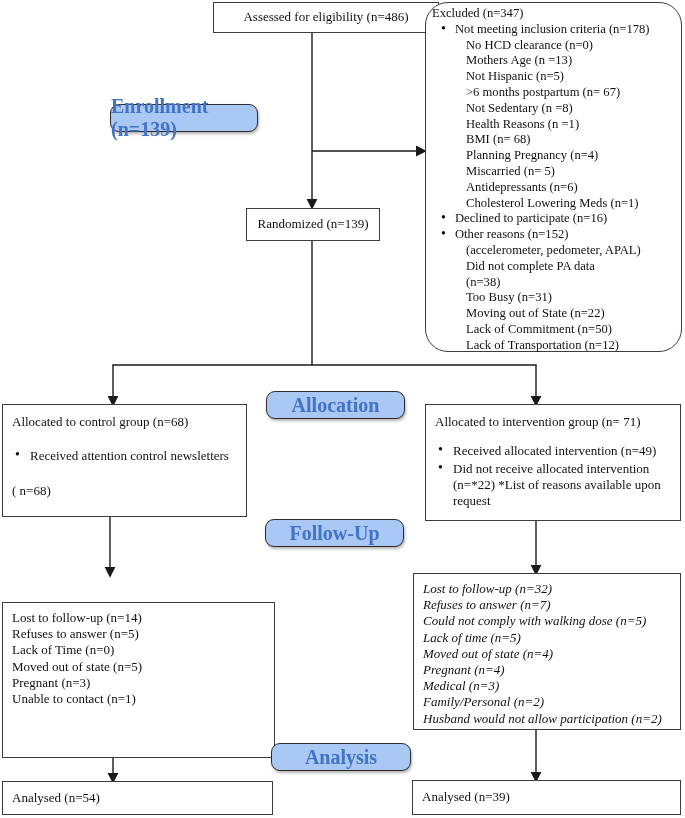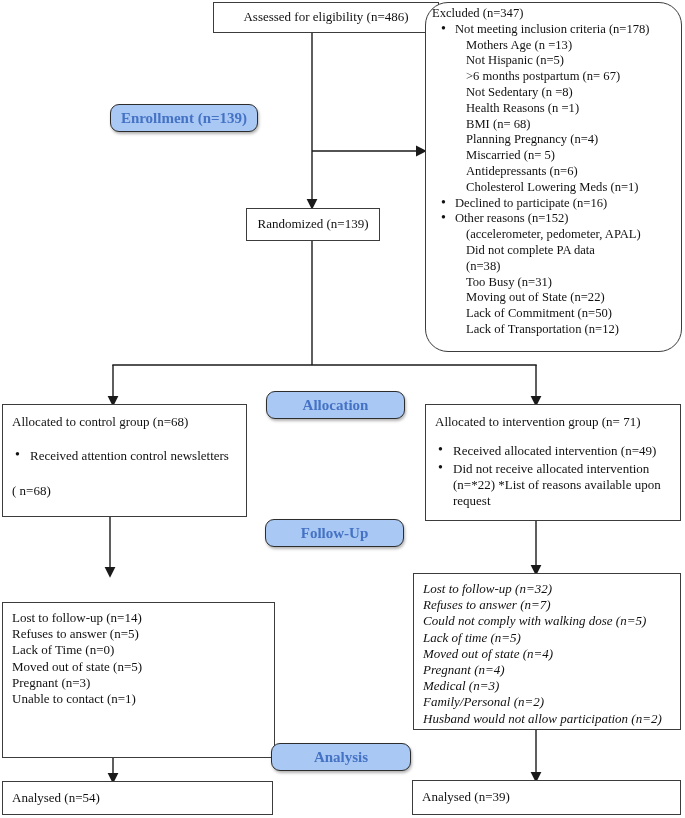--- a/index.html
+++ b/index.html
@@ -11,21 +11,21 @@
   svg.wires{position:absolute;left:0;top:0;z-index:0;}
   .bx{
     position:absolute;box-sizing:border-box;background:#fff;
     border:1.4px solid #3c3c3c;z-index:1;font-size:13px;line-height:1.25;
   }
   .bx.center{display:flex;align-items:center;justify-content:center;text-align:center;}
   .bx.vcenter{display:flex;align-items:center;padding-left:9px;}
   .stage{
     position:absolute;box-sizing:border-box;z-index:2;
     background:#aac8f4;border:1.7px solid #2d2d2d;border-radius:9px;
-    color:#4472c4;font-weight:bold;font-size:15px;
+    color:#4472c4;font-weight:bold;font-size:20px;
     display:flex;align-items:center;justify-content:center;
     box-shadow:1px 2px 3px rgba(0,0,0,0.3);
   }
   
   #excluded{padding:3px 4px 0 4px;font-size:12.6px;border-radius:23px;}
   #excluded .ln{line-height:15.8px;white-space:nowrap;}
   .l0{padding-left:2px;}
   .l1{position:relative;padding-left:25px;}
   .l1::before{content:"\2022";position:absolute;left:11px;top:-1px;font-size:14px;}
   .l2{padding-left:36px;}
@@ -67,20 +67,21 @@
     </g>
   </svg>
 
   <div class="bx center" style="left:213px;top:2px;width:226px;height:31px;">
     <span>Assessed for eligibility (n=486)</span>
   </div>
 
   <div class="bx" id="excluded" style="left:425px;top:2px;width:257px;height:350px;">
     <div class="ln l0">Excluded (n=347)</div>
     <div class="ln l1">Not meeting inclusion criteria (n=178)</div>
+    <div class="ln l2">No HCD clearance (n=0)</div>
     <div class="ln l2">Mothers Age (n =13)</div>
     <div class="ln l2">Not Hispanic (n=5)</div>
     <div class="ln l2">&gt;6 months postpartum (n= 67)</div>
     <div class="ln l2">Not Sedentary (n =8)</div>
     <div class="ln l2">Health Reasons (n =1)</div>
     <div class="ln l2">BMI (n= 68)</div>
     <div class="ln l2">Planning Pregnancy (n=4)</div>
     <div class="ln l2">Miscarried (n= 5)</div>
     <div class="ln l2">Antidepressants (n=6)</div>
     <div class="ln l2">Cholesterol Lowering Meds (n=1)</div>

